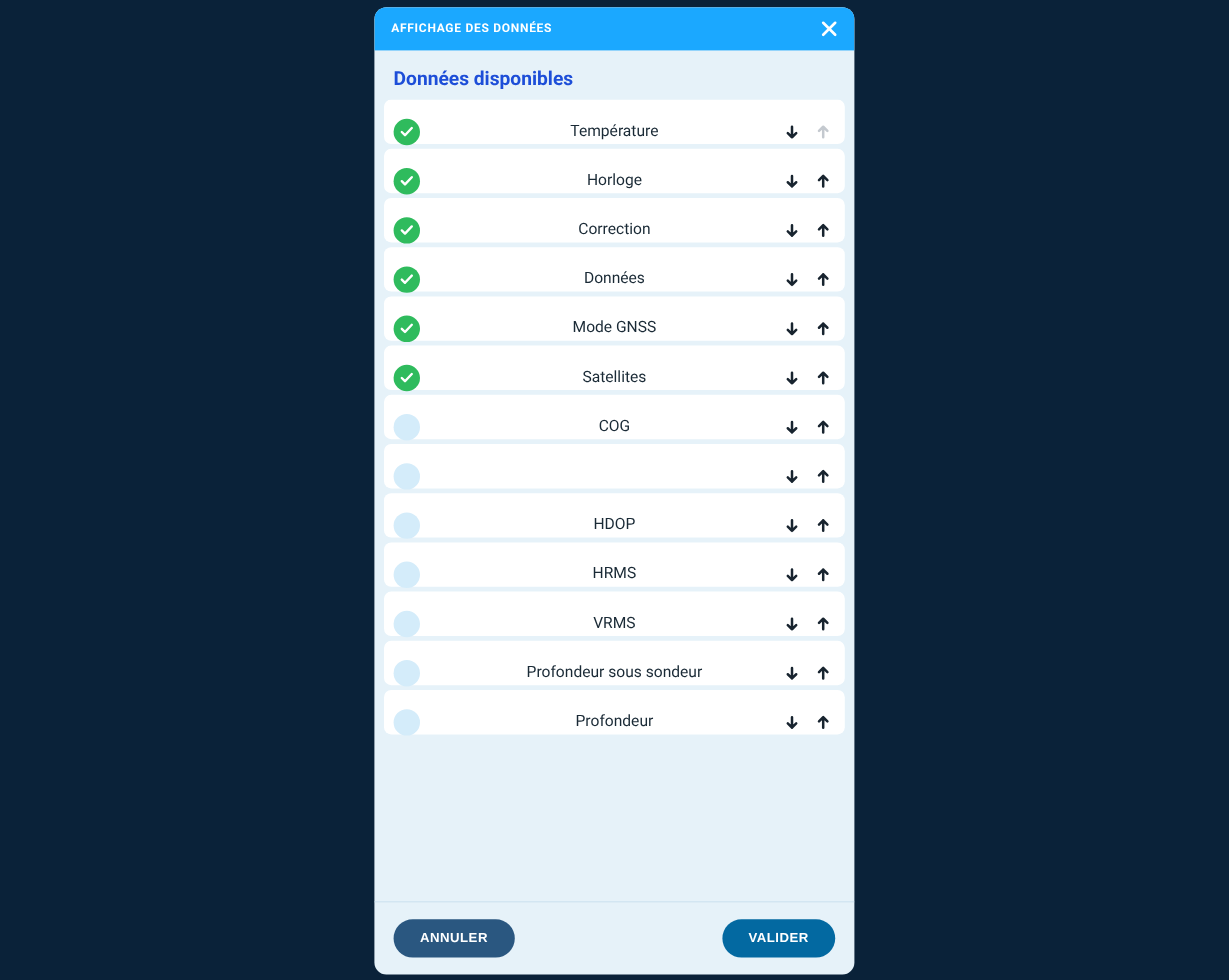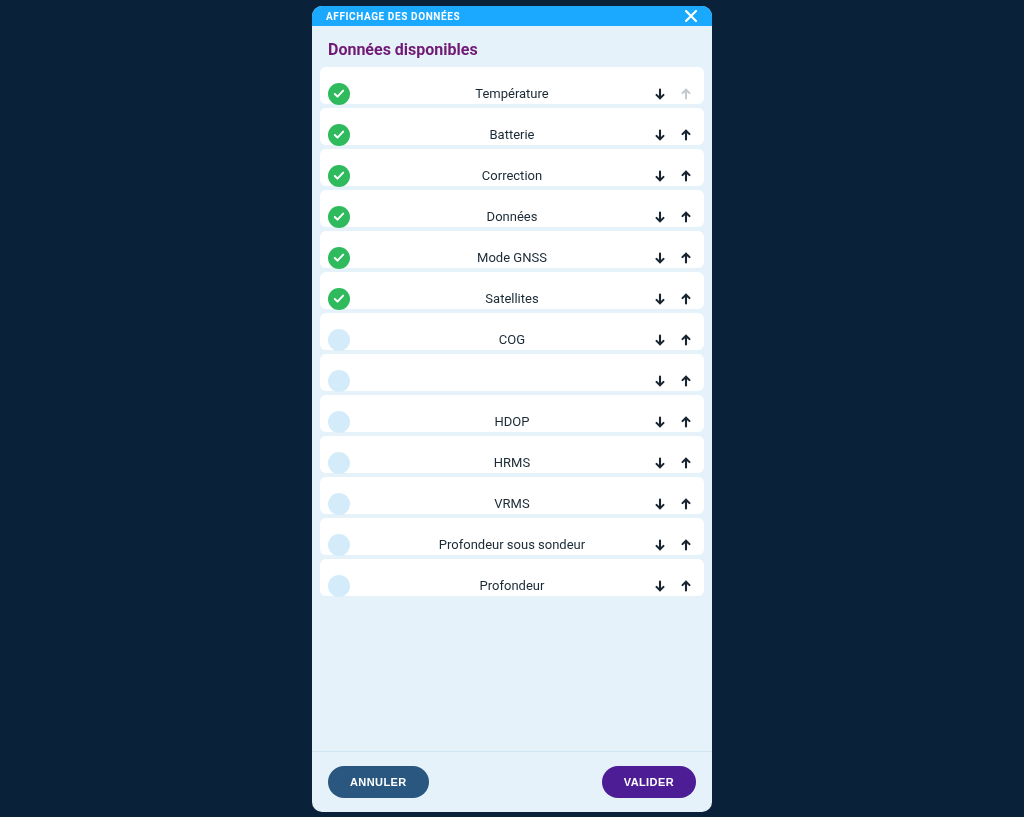--- a/index.html
+++ b/index.html
@@ -18,21 +18,21 @@
     width: 400px;
     height: 806px;
     background: #e6f2f9;
     border-radius: 10px;
     overflow: hidden;
     display: flex;
     flex-direction: column;
   }
   .modal-header {
     background: #1ba8ff;
-    height: 20px;
+    height: 36px;
     display: flex;
     align-items: center;
     justify-content: space-between;
     padding: 0 12px 0 14px;
   }
   .modal-header-title {
     color: #ffffff;
     font-size: 10px;
     font-weight: 700;
     letter-spacing: 0.6px;
@@ -43,21 +43,21 @@
     display: flex;
     align-items: center;
     justify-content: center;
     cursor: pointer;
   }
   .close-btn svg { width: 14px; height: 14px; }
   .section-title {
     padding: 14px 16px 8px 16px;
     font-size: 16px;
     font-weight: 700;
-    color: #701a75;
+    color: #1d4ed8;
   }
   .list {
     padding: 0 8px;
     flex: 1;
     overflow-y: auto;
   }
   .row {
     background: #ffffff;
     border-radius: 6px;
     height: 37px;
@@ -116,21 +116,21 @@
     border: none;
     border-radius: 20px;
     padding: 10px 22px;
     font-size: 11px;
     font-weight: 700;
     letter-spacing: 0.4px;
     cursor: pointer;
     color: #ffffff;
   }
   .btn-cancel { background: #2a5780; }
-  .btn-confirm { background: #4c1d95; }
+  .btn-confirm { background: #0369a1; }
 </style>
 </head>
 <body>
 
 <div class="modal">
 
   <div class="modal-header">
     <div class="modal-header-title">AFFICHAGE DES DONNÉES</div>
     <div class="close-btn">
       <svg viewBox="0 0 14 14">
@@ -161,21 +161,21 @@
             </svg>
           </div>
         </div>
       </div>
       <div class="row">
         <div class="check-circle checked">
           <svg viewBox="0 0 14 12">
             <path d="M2 6 L5.2 9.2 L12 2" stroke="#ffffff" stroke-width="2.4" fill="none" stroke-linecap="round" stroke-linejoin="round"></path>
           </svg>
         </div>
-        <div class="row-label">Batterie</div>
+        <div class="row-label">Horloge</div>
         <div class="arrows">
           <div class="arrow-btn">
             <svg viewBox="0 0 16 16">
               <path d="M8 3 L8 13 M8 13 L4 9 M8 13 L12 9" stroke="#18242f" stroke-width="2.4" fill="none" stroke-linecap="round" stroke-linejoin="round"></path>
             </svg>
           </div>
           <div class="arrow-btn">
             <svg viewBox="0 0 16 16">
               <path d="M8 13 L8 3 M8 3 L4 7 M8 3 L12 7" stroke="#18242f" stroke-width="2.4" fill="none" stroke-linecap="round" stroke-linejoin="round"></path>
             </svg>

